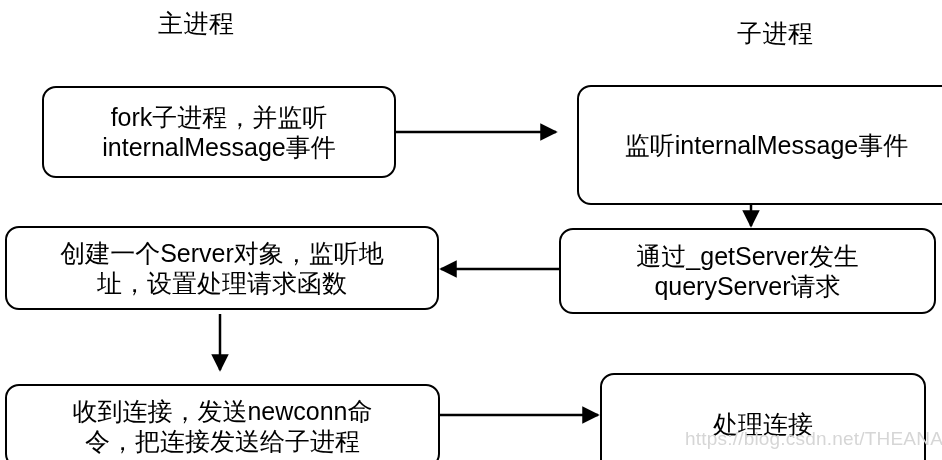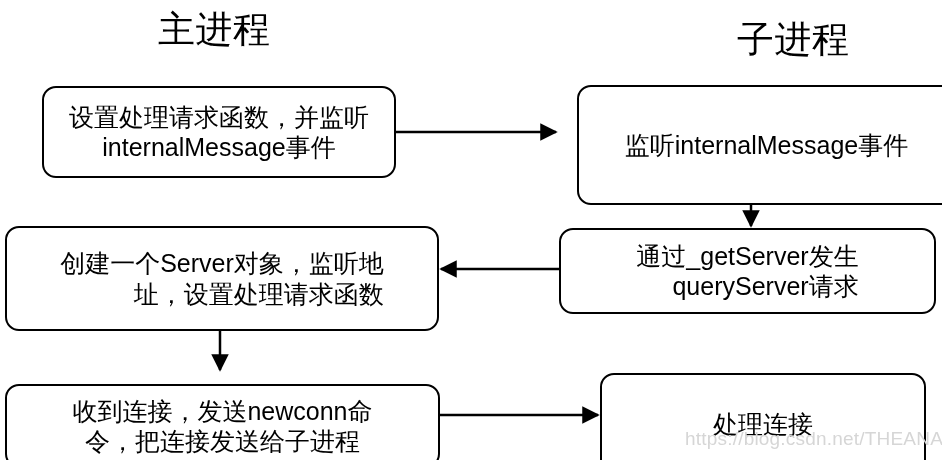--- a/index.html
+++ b/index.html
@@ -12,21 +12,21 @@
   }
   #canvas {
     position: relative;
     width: 942px;
     height: 460px;
     background: #ffffff;
     overflow: hidden;
   }
   .col-title {
     position: absolute;
-    font-size: 37px;
+    font-size: 25px;
     color: #000000;
     letter-spacing: 0.5px;
     line-height: 1;
     white-space: nowrap;
   }
   #title-main { left: 158px; top: 11px; }
   #title-child { left: 717px; top: 21px; margin-left: 20px; }
 
   .node {
     position: absolute;
@@ -40,22 +40,22 @@
     text-align: center;
     color: #000000;
     font-size: 25px;
     line-height: 1.22;
     padding: 2px 8px;
     white-space: pre-line;
   }
 
   #node-fork        { left: 42px;  top: 86px;  width: 354px; height: 92px; }
   #node-listen      { left: 557px; top: 85px;  width: 379px; height: 120px; margin-left: 20px; }
-  #node-create      { left: 5px;   top: 226px; width: 434px; height: 105px; text-align: right; }
-  #node-getserver   { left: 559px; top: 228px; width: 377px; height: 86px; text-align: right; }
+  #node-create      { left: 5px;   top: 226px; width: 434px; height: 84px; }
+  #node-getserver   { left: 559px; top: 228px; width: 377px; height: 86px; }
   #node-newconn     { left: 5px;   top: 384px; width: 435px; height: 84px; }
   #node-handle      { left: 600px; top: 373px; width: 326px; height: 102px; }
 
   #edges {
     position: absolute;
     left: 0;
     top: 0;
     width: 942px;
     height: 460px;
     pointer-events: none;
@@ -91,21 +91,21 @@
 
     <line x1="751" y1="178" x2="751" y2="226" stroke="#000000" stroke-width="2.5" marker-end="url(#arrow)"></line>
 
     <line x1="559" y1="269" x2="441" y2="269" stroke="#000000" stroke-width="2.5" marker-end="url(#arrow)"></line>
 
     <line x1="220" y1="314" x2="220" y2="370" stroke="#000000" stroke-width="2.5" marker-end="url(#arrow)"></line>
 
     <line x1="440" y1="415" x2="598" y2="415" stroke="#000000" stroke-width="2.5" marker-end="url(#arrow)"></line>
   </svg>
 
-  <div class="node" id="node-fork">设置处理请求函数，并监听
+  <div class="node" id="node-fork">fork子进程，并监听
 internalMessage事件</div>
 
   <div class="node" id="node-listen">监听internalMessage事件</div>
 
   <div class="node" id="node-create">创建一个Server对象，监听地
 址，设置处理请求函数</div>
 
   <div class="node" id="node-getserver">通过_getServer发生
 queryServer请求</div>
 

